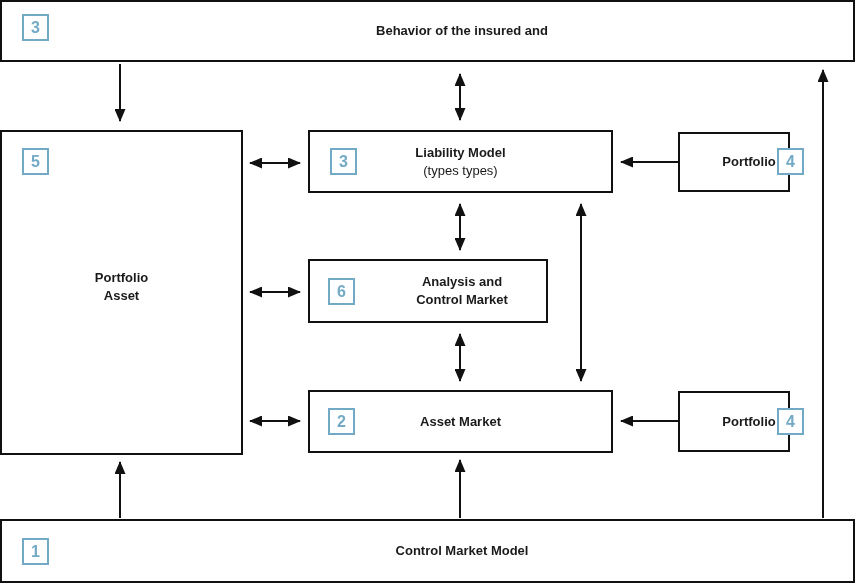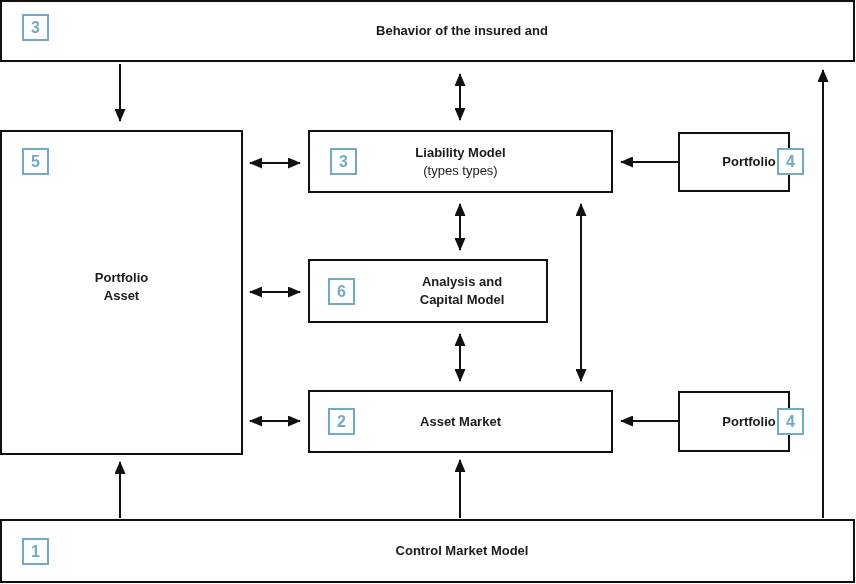--- a/index.html
+++ b/index.html
@@ -103,21 +103,21 @@
     <div class="label label-liability">
       <div>Liability Model</div>
       <div class="sub">(types types)</div>
     </div>
   </div>
 
   <div class="box box-analysis">
     <div class="badge badge-analysis">6</div>
     <div class="label label-analysis">
       <div>Analysis and</div>
-      <div>Capital Model</div>
+      <div>Control Market</div>
     </div>
   </div>
 
   <div class="box box-asset">
     <div class="badge badge-asset">2</div>
     <div class="label label-asset">Asset Market</div>
   </div>
 
   <div class="box box-portfolio-top">
     <div class="label label-portfolio">Portfolio</div>

